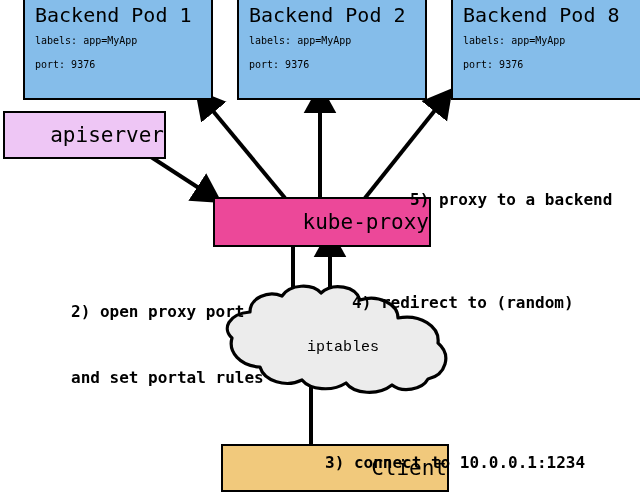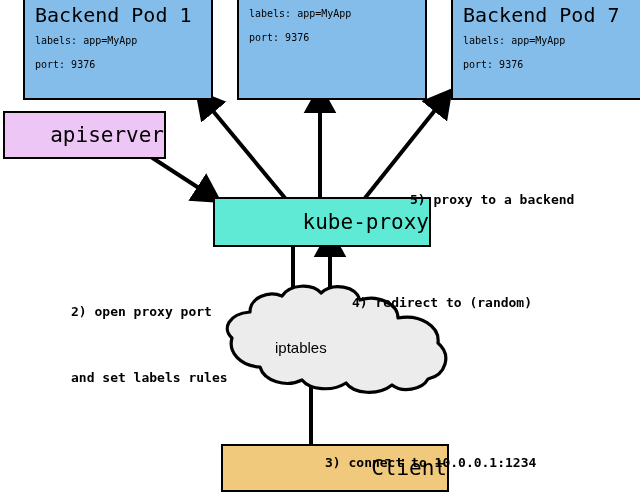--- a/index.html
+++ b/index.html
@@ -50,33 +50,34 @@
     display: flex;
     align-items: center;
     justify-content: flex-end;
     font-size: 21px;
     white-space: nowrap;
   }
   .edge-label {
     position: absolute;
     font-family: "DejaVu Sans Mono", monospace;
     font-weight: bold;
-    font-size: 13px;
+    font-size: 16px;
     line-height: 22px;
     color: #000000;
     white-space: pre;
     z-index: 4;
   }
   .cloud-label {
     position: absolute;
-    font-family: Liberation Sans, sans-serif;
+    font-family: Liberation Mono, monospace;
     font-size: 15px;
     color: #000000;
     z-index: 4;
     white-space: nowrap;
+    margin-left: 32px;
   }
 </style>
 </head>
 <body>
 
 <div id="canvas">
 
   <svg class="edges" viewBox="0 0 640 494">
     <defs>
       <marker id="ah" markerWidth="9" markerHeight="9" refX="2.3" refY="4.5" orient="auto" markerUnits="strokeWidth">
@@ -115,48 +116,49 @@
     </g>
   </svg>
 
   <div class="node pod" style="left:23px; top:-3px; width:190px; height:103px; background:#85bdea;">
     <div class="pod-title">Backend Pod 1</div>
     <div class="pod-line">labels: app=MyApp</div>
     <div class="pod-line">port: 9376</div>
   </div>
 
   <div class="node pod" style="left:237px; top:-3px; width:190px; height:103px; background:#85bdea;">
+    <div class="pod-title">Backend Pod 2</div>
     <div class="pod-line">labels: app=MyApp</div>
     <div class="pod-line">port: 9376</div>
   </div>
 
   <div class="node pod" style="left:451px; top:-3px; width:194px; height:103px; background:#85bdea;">
-    <div class="pod-title">Backend Pod 7</div>
+    <div class="pod-title">Backend Pod 8</div>
     <div class="pod-line">labels: app=MyApp</div>
     <div class="pod-line">port: 9376</div>
   </div>
 
   <div class="node plainbox" style="left:3px; top:111px; width:163px; height:48px; background:#eec6f5;">
     <span>apiserver</span>
   </div>
 
-  <div class="node plainbox" style="left:213px; top:197px; width:218px; height:50px; background:#5eead4;">
+  <div class="node plainbox" style="left:213px; top:197px; width:218px; height:50px; background:#ec4899;">
     <span>kube-proxy</span>
   </div>
 
   <div class="cloud-label" style="left:275px; top:339px;">iptables</div>
 
   <div class="node plainbox" style="left:221px; top:444px; width:228px; height:48px; background:#f1c97c;">
     <span>Client</span>
   </div>
 
 
   <div class="edge-label" style="left:71px; top:257px;">
     <div>2) open proxy port</div>
-    <div>and set labels rules</div>
+    <div>and set portal rules</div>
   </div>
 
   <div class="edge-label" style="left:325px; top:408px;">
     <div>3) connect to 10.0.0.1:1234</div>
   </div>
 
   <div class="edge-label" style="left:352px; top:248px;">
     <div>4) redirect to (random)</div>
   </div>
 

